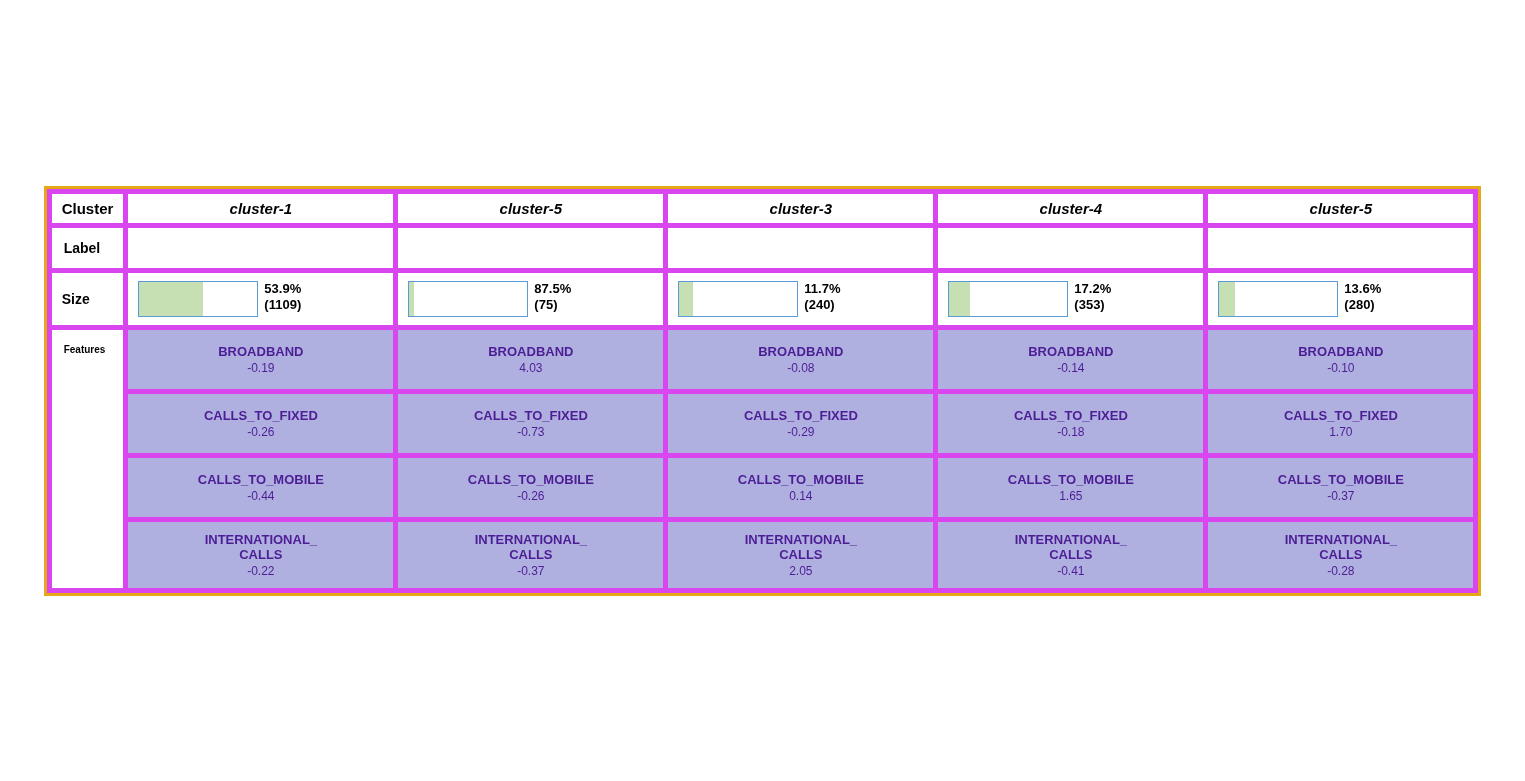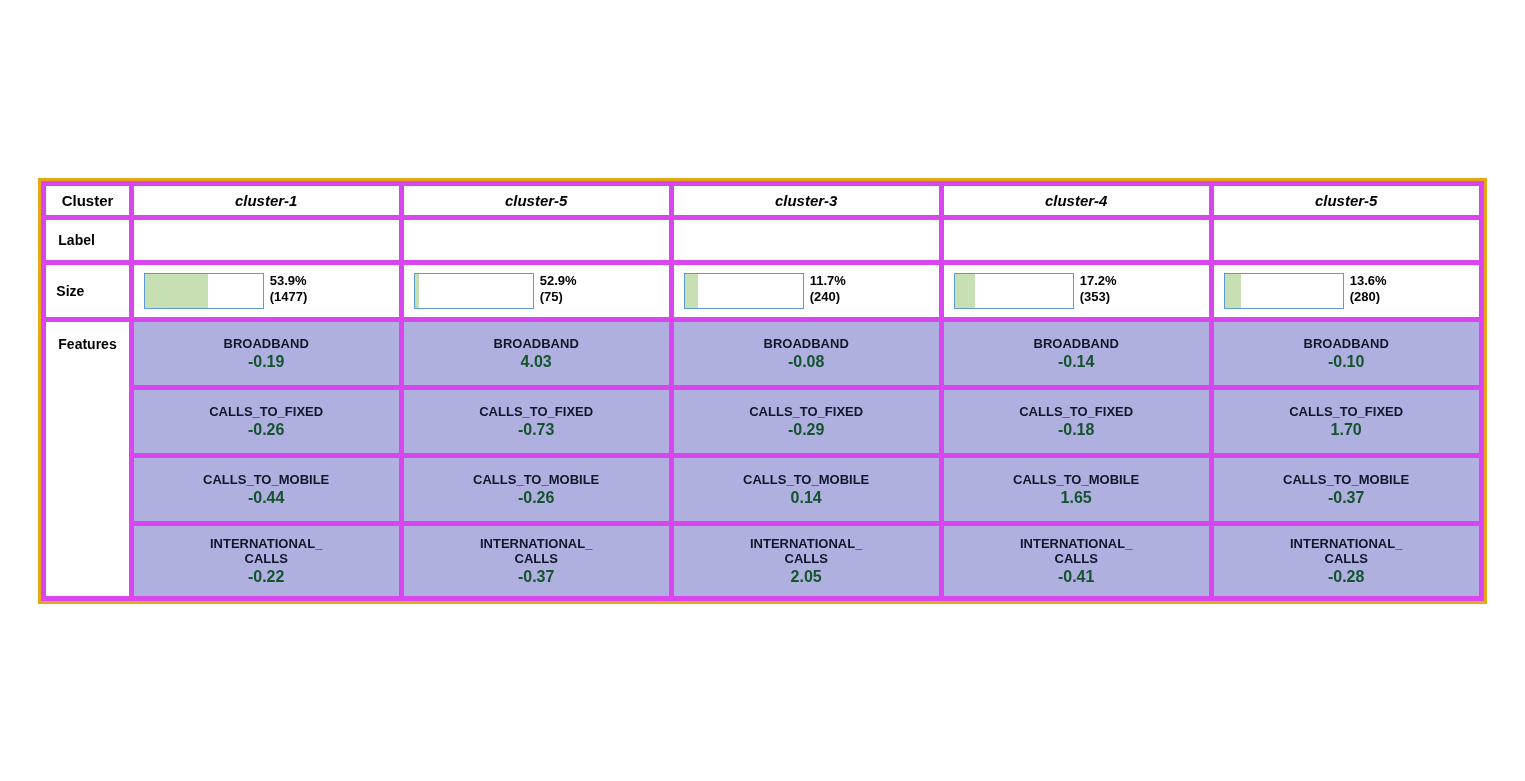--- a/index.html
+++ b/index.html
@@ -82,44 +82,44 @@
     .size-text {
       font-size: 13px;
       font-weight: bold;
       text-align: left;
       white-space: nowrap;
       line-height: 1.3;
     }
 
     .features-label {
       font-weight: bold;
-      font-size: 14px;
+      font-size: 10px;
       padding: 6px 12px;
       vertical-align: top;
       background: #fff;
     }
 
     .feature-cell {
       background: #b0b0e0;
       text-align: center;
       padding: 14px 6px;
       border: 1px solid #999;
     }
 
     .feature-name {
       font-weight: bold;
       font-size: 13px;
-      color: #0f172a;
+      color: #4c1d95;
       display: block;
     }
 
     .feature-value {
-      font-weight: bold;
-      font-size: 16px;
-      color: #14532d;
+      font-weight: normal;
+      font-size: 12px;
+      color: #4c1d95;
       display: block;
       margin-top: 2px;
     }
 
     .corner-header {
       background: #fff;
       font-weight: bold;
       font-size: 15px;
       padding: 6px 10px;
     }
@@ -161,31 +161,31 @@
 
       <tr class="size-row">
         <td class="row-label">Size</td>
         <td>
           <div class="size-cell">
             <div class="size-bar-container">
               <div class="size-bar-fill" style="width: 53.9%;"></div>
             </div>
             <div class="size-text">
               <span>53.9%</span><br>
-              <span>(1477)</span>
+              <span>(1109)</span>
             </div>
           </div>
         </td>
         <td>
           <div class="size-cell">
             <div class="size-bar-container">
               <div class="size-bar-fill" style="width: 3.6%;"></div>
             </div>
             <div class="size-text">
-              <span>52.9%</span><br>
+              <span>87.5%</span><br>
               <span>(75)</span>
             </div>
           </div>
         </td>
         <td>
           <div class="size-cell">
             <div class="size-bar-container">
               <div class="size-bar-fill" style="width: 11.7%;"></div>
             </div>
             <div class="size-text">

